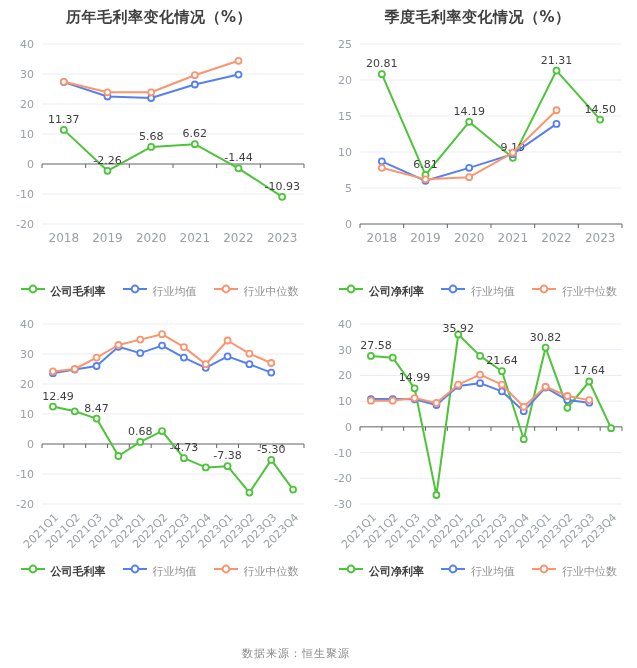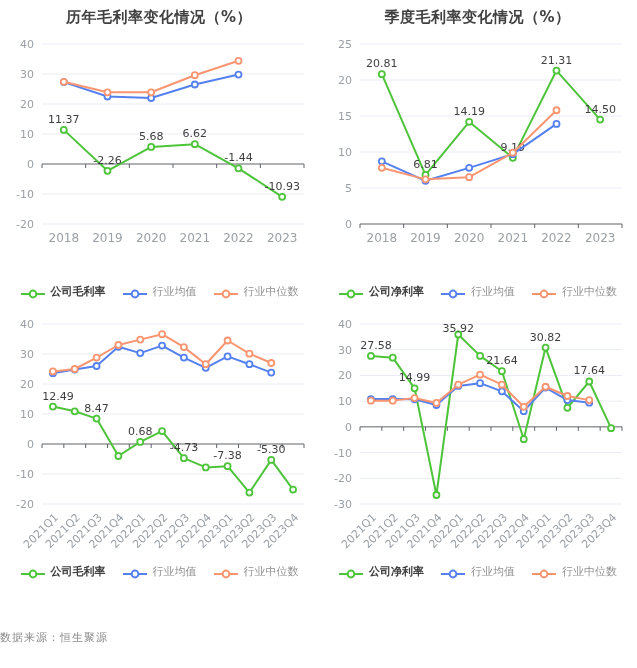--- a/index.html
+++ b/index.html
@@ -17,25 +17,25 @@
   .chart-title{
     height:26px;line-height:26px;text-align:center;
     font-size:15px;font-weight:bold;color:#404040;
     letter-spacing:0.5px;padding-top:4px;
   }
   .chart-svg{display:block;}
   .legend{
     display:flex;justify-content:center;align-items:center;
     gap:16px;height:22px;margin-top:-2px;
   }
-  .legend-item{display:flex;align-items:flex-end;gap:5px;}
+  .legend-item{display:flex;align-items:flex-start;gap:5px;}
   .legend-label{font-size:11px;color:#919191;}
   .legend-item:first-child .legend-label{color:#3d3d3d;font-weight:bold;}
   .footer{
-    text-align:left;margin-top:10px;
+    text-align:center;margin-top:26px;
     font-size:11px;color:#8a8a8a;letter-spacing:1px;
   }
 </style>
 </head>
 <body>
 
 <div class="page">
   <div class="grid">
 
     <div class="chart-cell">

